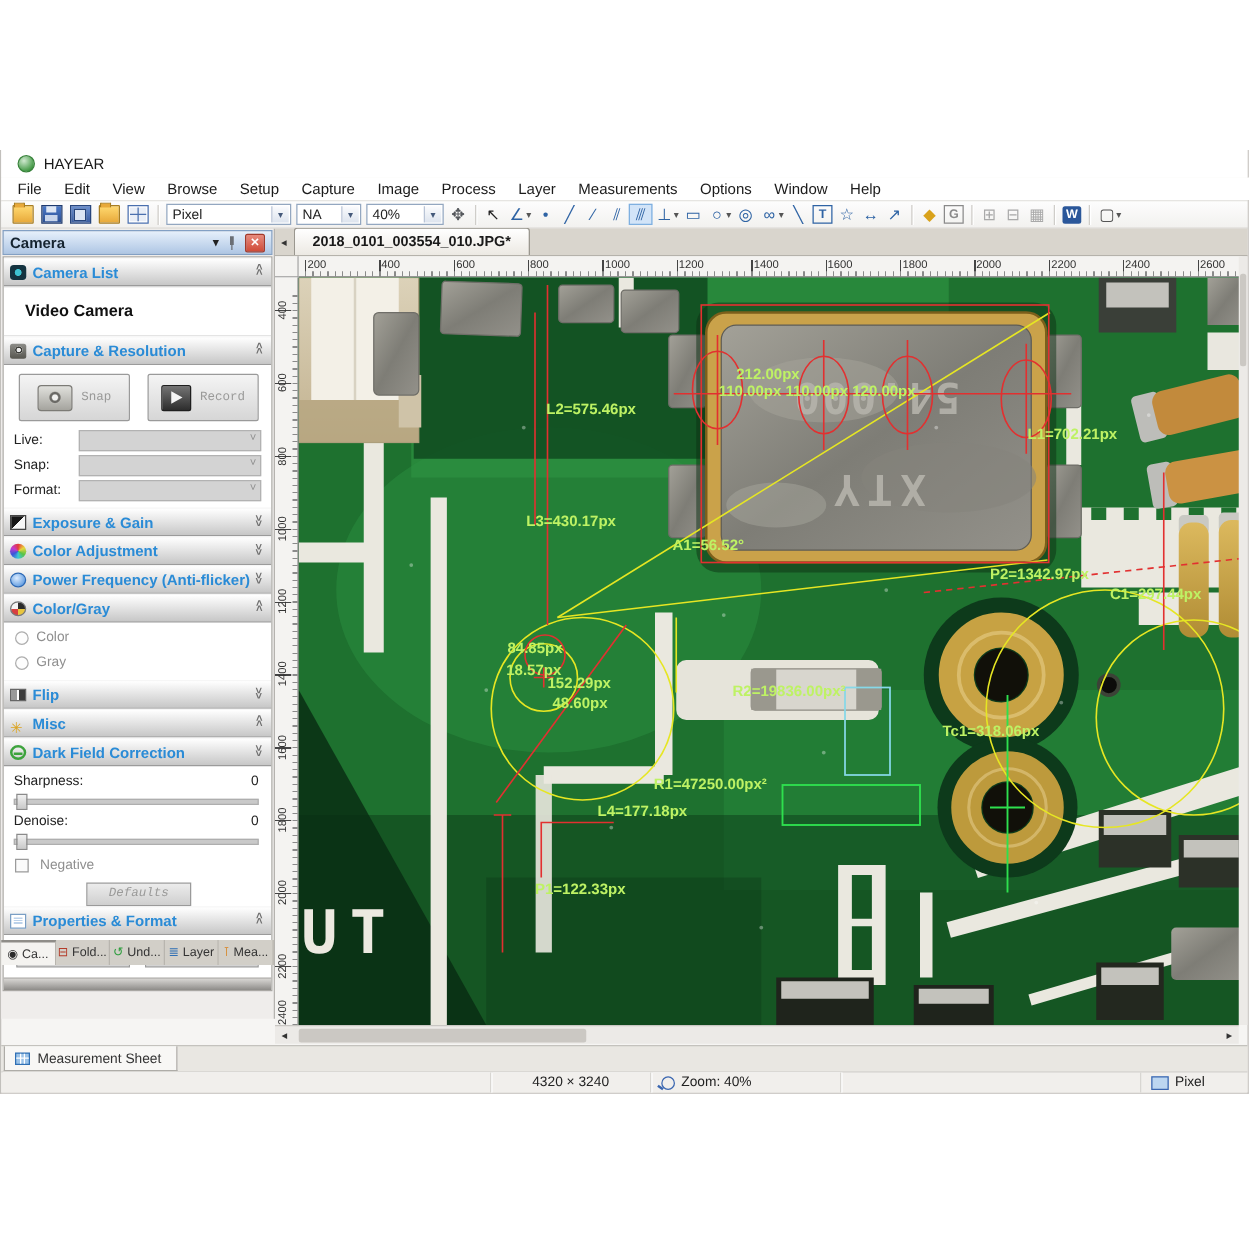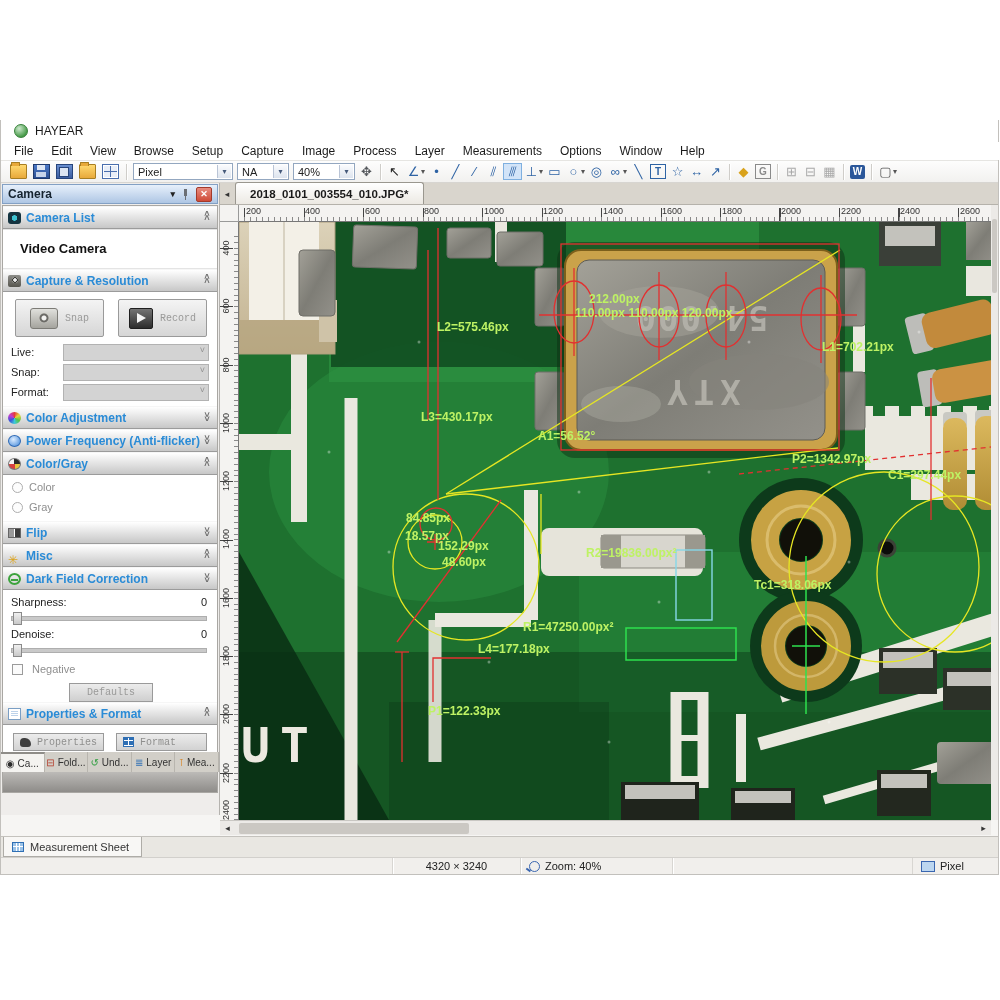--- a/index.html
+++ b/index.html
@@ -81,21 +81,21 @@
   .dcombo::after{content:"˅";position:absolute;right:3px;top:0;font-size:9px;color:#8f8f8f;}
   .radio-row{display:flex;align-items:center;gap:6px;height:20px;padding-left:9px;}
   .radio{width:11px;height:11px;border-radius:50%;border:1px solid #aeaeae;background:#fdfdfd;box-sizing:border-box;}
   .gtext{font-size:11px;color:#8f8f8f;}
   .mrow{display:flex;align-items:center;justify-content:space-between;height:18px;padding:0 10px 0 8px;font-size:11px;color:#222;}
   .slider{height:12px;margin:0 10px 2px 8px;position:relative;}
   .slider::before{content:"";position:absolute;left:0;right:0;top:5px;height:3px;background:#c9c9c9;border:1px solid #aeaeae;}
   .thumb{position:absolute;left:2px;top:1px;width:7px;height:11px;background:linear-gradient(#f0f0f0,#c9c9c9);border:1px solid #8a8a8a;}
   .cbrow{display:flex;align-items:center;gap:9px;height:20px;padding-left:9px;margin-top:4px;}
   .checkbox{width:11px;height:11px;border:1px solid #9b9b9b;background:#fbfbfb;box-sizing:border-box;}
-  .defbtn{width:82px;height:17px;margin:4px 0 0 66px;background:linear-gradient(#ececec,#cfcfcf);border:1px solid #9a9a9a;display:flex;align-items:center;justify-content:center;font-family:"Liberation Mono",monospace;font-size:10px;color:#9a9a99;}
+  .defbtn{width:82px;height:17px;margin:4px 0 0 66px;background:linear-gradient(#ececec,#cfcfcf);border:1px solid #9a9a9a;display:flex;align-items:center;justify-content:center;font-family:"Liberation Mono",monospace;font-size:10px;color:#9a9a99;font-style:italic;}
   .propbtns{display:flex;gap:12px;padding:8px 10px;}
   .smbtn{width:92px;height:18px;background:linear-gradient(#ececec,#d2d2d2);border:1px solid #9a9a9a;display:flex;align-items:center;gap:6px;padding-left:6px;box-sizing:border-box;font-family:"Liberation Mono",monospace;font-size:10px;color:#8f8f8e;}
   .prop-ic{width:11px;height:9px;background:#3f3f3f;border-radius:4px 6px 3px 3px;}
   .fmt-ic{width:11px;height:10px;background:#2f6fb4;position:relative;}
   .fmt-ic::after{content:"";position:absolute;inset:1px;background:linear-gradient(#fff,#fff) 50% 0/1px 100% no-repeat,linear-gradient(#fff,#fff) 0 33%/100% 1px no-repeat,linear-gradient(#fff,#fff) 0 100%/100% 1px no-repeat,#2f6fb4;}
   .fill{flex:1;background:linear-gradient(#d8d6d3,#8e8c89);border-top:1px solid #a9a7a3;}
   .docktabs{position:absolute;left:0;top:632px;width:219px;height:20px;background:#d2cfc8;display:flex;align-items:stretch;border-right:1px solid #b5b3af;box-sizing:border-box;}
   .dtab{flex:1;display:flex;align-items:center;justify-content:center;gap:3px;font-size:10px;color:#333;border-right:1px solid #b8b5ae;background:#d2cfc8;}
   .dtab.active{background:#f4f3f0;border-top:2px solid #8f8d88;}
   .dtab .ic{font-size:10px;}
@@ -255,20 +255,25 @@
           <div class="frow">
               <span class="fl">Snap:</span>
               <span class="dcombo"></span>
             </div>
           <div class="frow" style="margin-bottom:4px;">
               <span class="fl">Format:</span>
               <span class="dcombo"></span>
             </div>
         </div>
 
+        <div class="phead">
+          <span class="pic ic-exp"></span>
+          <span class="t">Exposure &amp; Gain</span>
+          <span class="chev down"></span>
+        </div>
         <div class="phead">
           <span class="pic ic-adj"></span>
           <span class="t">Color Adjustment</span>
           <span class="chev down"></span>
         </div>
         <div class="phead">
           <span class="pic ic-pow"></span>
           <span class="t">Power Frequency (Anti-flicker)</span>
           <span class="chev down"></span>
         </div>

